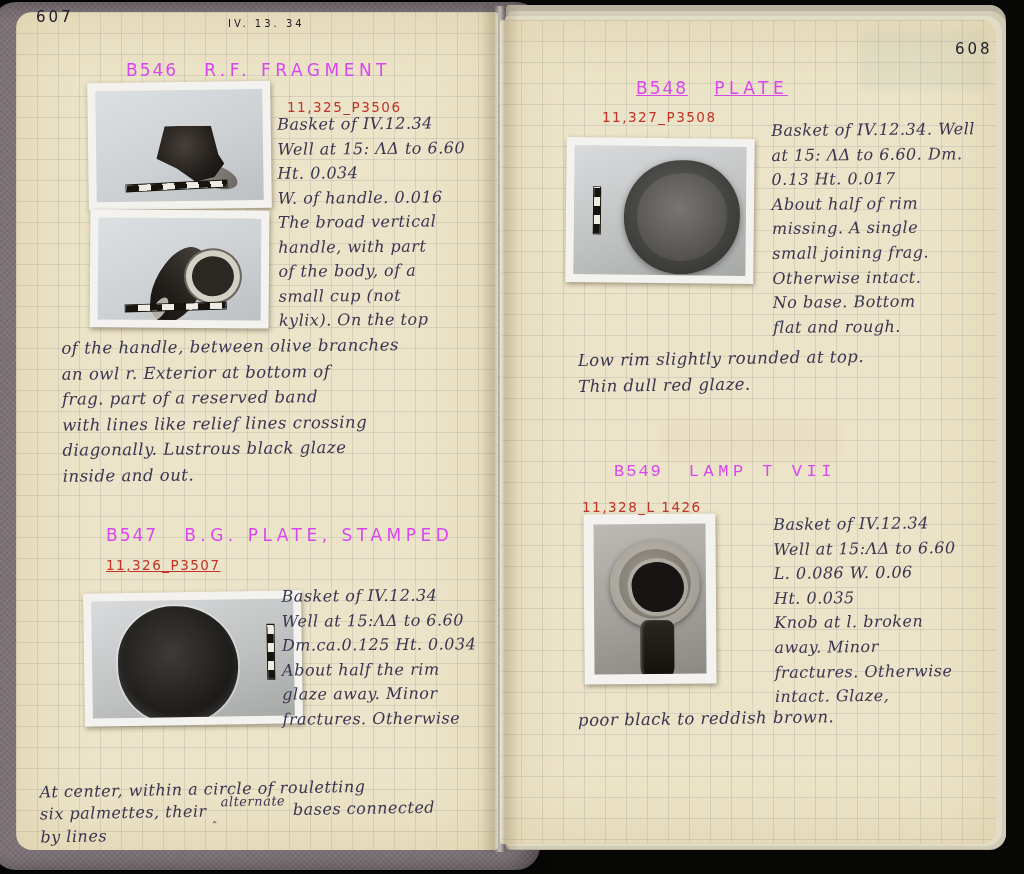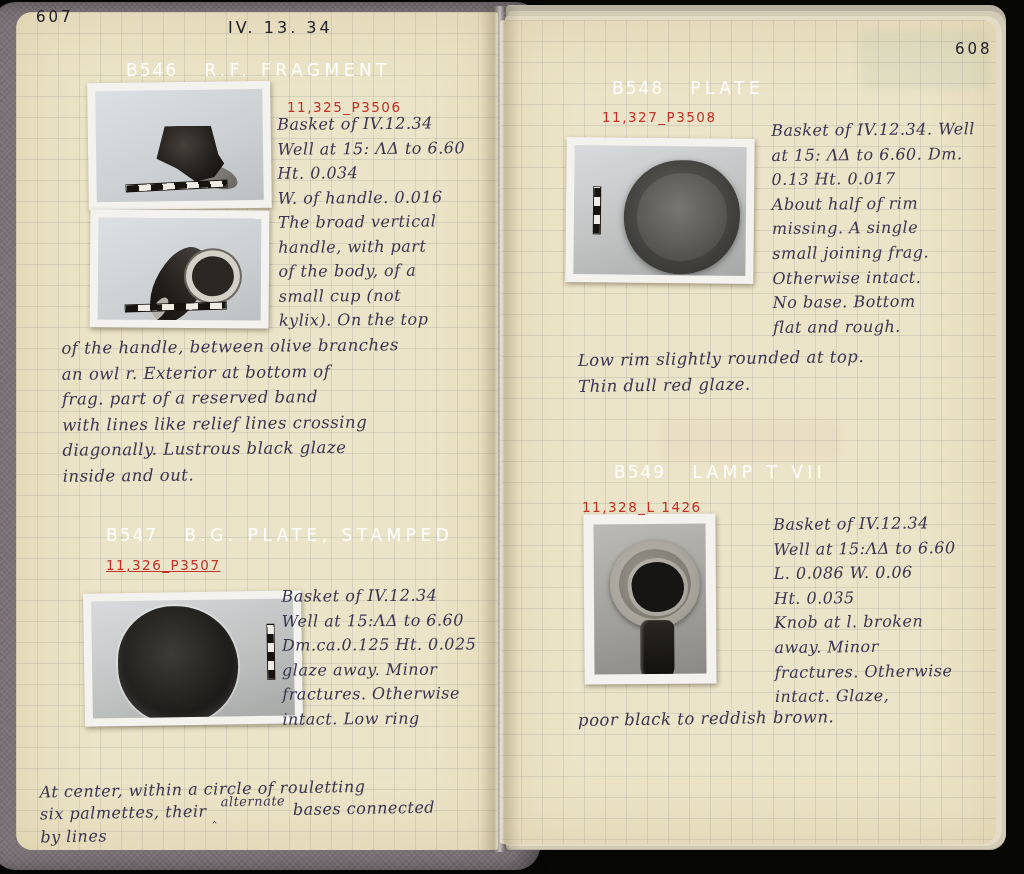--- a/index.html
+++ b/index.html
@@ -40,35 +40,35 @@
                rgba(255,255,248,0.55) 50%, rgba(80,68,44,0.20) 62%, rgba(80,68,44,0) 100%);
   }
   
   .hw{
     font-family:"DejaVu Serif", serif;font-style:italic;
     color:#3a3550;letter-spacing:0.5px;position:absolute;z-index:6;
   }
   .hw .ln{white-space:nowrap;}
   .title{
     position:absolute;z-index:6;font-family:"DejaVu Sans", sans-serif;
-    color:#ffffff;font-size:17px;font-weight:500;white-space:nowrap;
+    color:#d946ef;font-size:17px;font-weight:500;white-space:nowrap;
   }
   .title .tid{letter-spacing:2px;}
   .title .tname{letter-spacing:4.5px;margin-left:26px;}
   .catalog{
     position:absolute;z-index:6;font-family:"DejaVu Sans", sans-serif;
     color:#c23227;font-size:13.5px;letter-spacing:1.5px;white-space:nowrap;
   }
   .pagenum{
     position:absolute;z-index:6;font-family:"DejaVu Sans", sans-serif;
     color:#20202a;font-size:15px;letter-spacing:3px;
   }
   .datehead{
     position:absolute;z-index:6;font-family:"DejaVu Sans", sans-serif;
-    color:#20202a;font-size:16px;letter-spacing:3px;
+    color:#20202a;font-size:10px;letter-spacing:3px;
   }
   
   .photo{
     position:absolute;z-index:5;background:#f3f2ee;padding:8px;box-sizing:border-box;
     box-shadow:1px 2px 5px rgba(55,45,25,0.45);
   }
   .photo-inner{position:relative;width:100%;height:100%;overflow:hidden;}
   .pi-light{background:linear-gradient(155deg,#dde0e3 0%,#cdd1d4 55%,#bcc0c3 100%);}
   .pi-mid{background:linear-gradient(160deg,#d8dadc 0%,#c0c2c2 55%,#a6a8a6 100%);}
   .pi-dark{background:linear-gradient(165deg,#bcbab5 0%,#a3a19c 55%,#8b8984 100%);}
@@ -201,37 +201,37 @@
 <div class="photo" style="left:84px;top:592px;width:218px;height:133px;transform:rotate(-0.9deg);">
   <div class="photo-inner pi-mid">
     <div class="plate-black"></div>
     <div class="scalebar v" style="left:176px;top:26px;height:54px;"></div>
   </div>
 </div>
 
 <div class="hw" style="left:282px;top:584px;font-size:16px;line-height:24.6px;transform:rotate(-0.4deg);">
   <div class="ln">Basket of IV.12.34</div>
   <div class="ln">Well at 15:ΛΔ  to 6.60</div>
-  <div class="ln">Dm.ca.0.125  Ht. 0.025</div>
+  <div class="ln">Dm.ca.0.125  Ht. 0.034</div>
+  <div class="ln">About half the rim</div>
   <div class="ln">glaze away.  Minor</div>
   <div class="ln">fractures.  Otherwise</div>
-  <div class="ln">intact.  Low ring</div>
 </div>
 
 <div class="hw" style="left:40px;top:778px;font-size:16px;line-height:22px;transform:rotate(-1deg);">
   <div class="ln">At center, within a circle of rouletting</div>
   <div class="ln">
     <span>six palmettes, their</span>
     <span class="caret-mark">‸</span><span class="caret-ins">alternate</span>
     <span>bases connected</span>
   </div>
   <div class="ln">by lines</div>
 </div>
 
-<div class="title" style="left:612px;top:78px;">
+<div class="title" style="left:636px;top:78px;text-decoration:underline;">
   <span class="tid">B548</span><span class="tname">PLATE</span>
 </div>
 <div class="catalog" style="left:602px;top:109px;">11,327_P3508</div>
 
 <div class="photo" style="left:566px;top:138px;width:188px;height:145px;transform:rotate(0.6deg);">
   <div class="photo-inner pi-mid">
     <div class="plate-gray"></div>
     <div class="scalebar v" style="left:20px;top:42px;height:46px;"></div>
   </div>
 </div>
@@ -246,21 +246,21 @@
   <div class="ln">Otherwise intact.</div>
   <div class="ln">No base.  Bottom</div>
   <div class="ln">flat and rough.</div>
 </div>
 
 <div class="hw" style="left:578px;top:346px;font-size:16.5px;line-height:26px;transform:rotate(-0.8deg);">
   <div class="ln">Low rim slightly rounded at top.</div>
   <div class="ln">Thin dull red glaze.</div>
 </div>
 
-<div class="title" style="left:614px;top:462px;">
+<div class="title" style="left:614px;top:462px;font-family:Liberation Mono, monospace;">
   <span class="tid">B549</span><span class="tname">LAMP  T VII</span>
 </div>
 <div class="catalog" style="left:582px;top:499px;">11,328_L 1426</div>
 
 <div class="photo" style="left:584px;top:514px;width:132px;height:170px;padding:10px;transform:rotate(-0.4deg);">
   <div class="photo-inner pi-dark">
     <div class="lamp-body"></div>
     <div class="lamp-hole"></div>
     <div class="lamp-nozzle"></div>
   </div>

